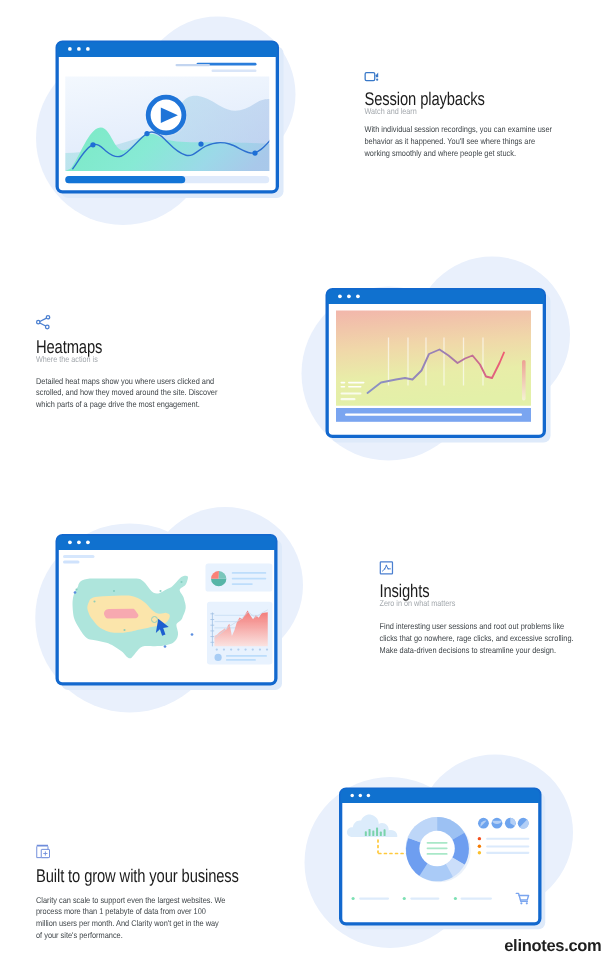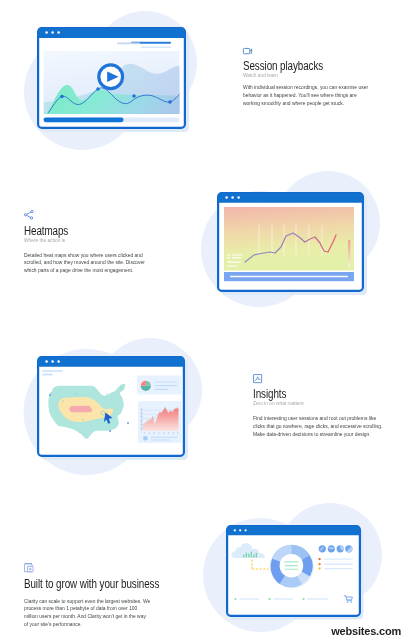--- a/index.html
+++ b/index.html
@@ -359,13 +359,13 @@
   <svg class="icon" width="10" height="9.5" viewBox="0 0 40 38" style="margin-bottom:5px;overflow:visible;">
     <path d="M2 3 L32 3" stroke="#6f8ddb" stroke-width="4.2" fill="none"></path>
     <path d="M2 5 L2 35 L32 35 L32 5" stroke="#6f8ddb" stroke-width="2.6" fill="none"></path>
     <rect x="14" y="13" width="22" height="22" rx="1.2" fill="#ffffff" stroke="#6f8ddb" stroke-width="2.6"></rect>
     <path d="M25 19.5 L25 28.5 M20.5 24 L29.5 24" stroke="#6f8ddb" stroke-width="2.4" stroke-linecap="round" fill="none"></path>
   </svg>
   <div class="t-title">Built to grow with your business</div>
   <div class="t-body" style="margin-top:8px;width:144px;">Clarity can scale to support even the largest websites. We process more than 1 petabyte of data from over 100 million users per month. And Clarity won't get in the way of your site's performance.</div>
 </div>
 </div>
-<div class="wm">websites.com</div>
+<div class="wm">elinotes.com</div>
 
 </body></html>

